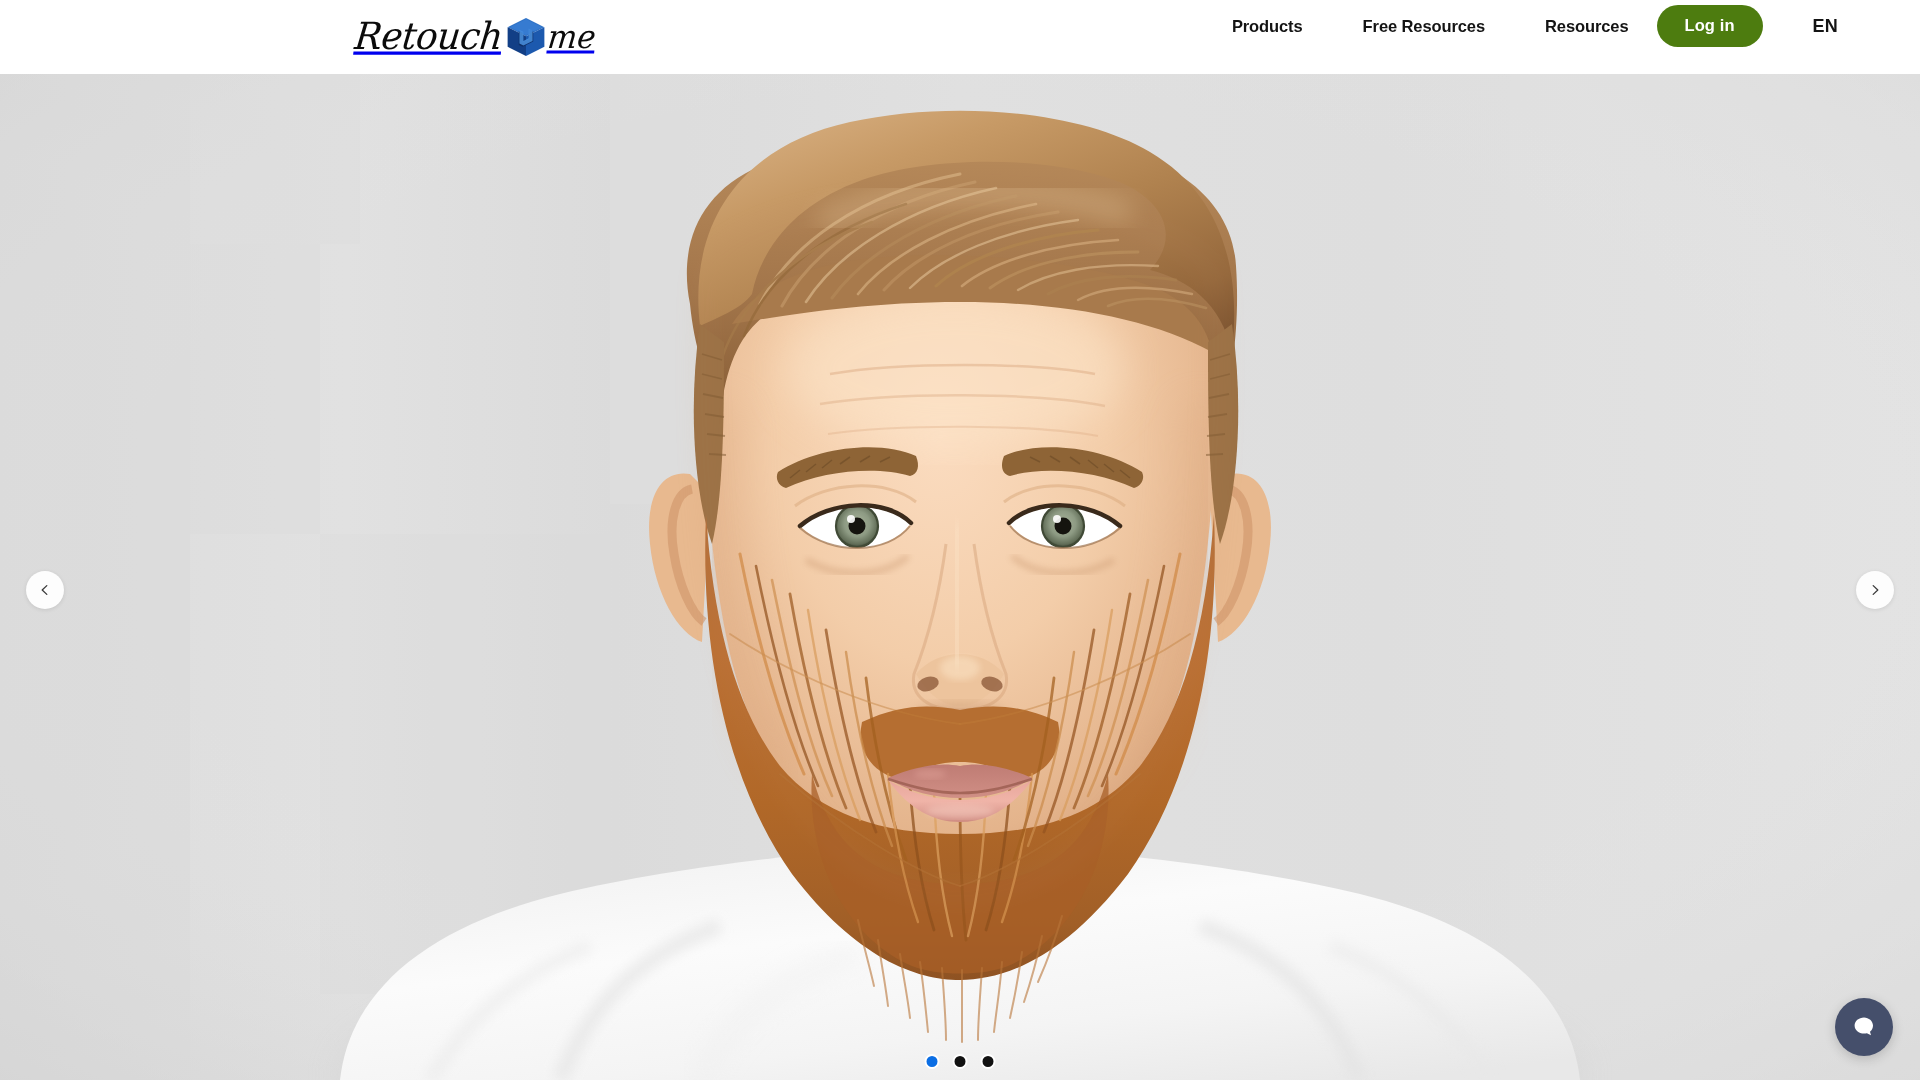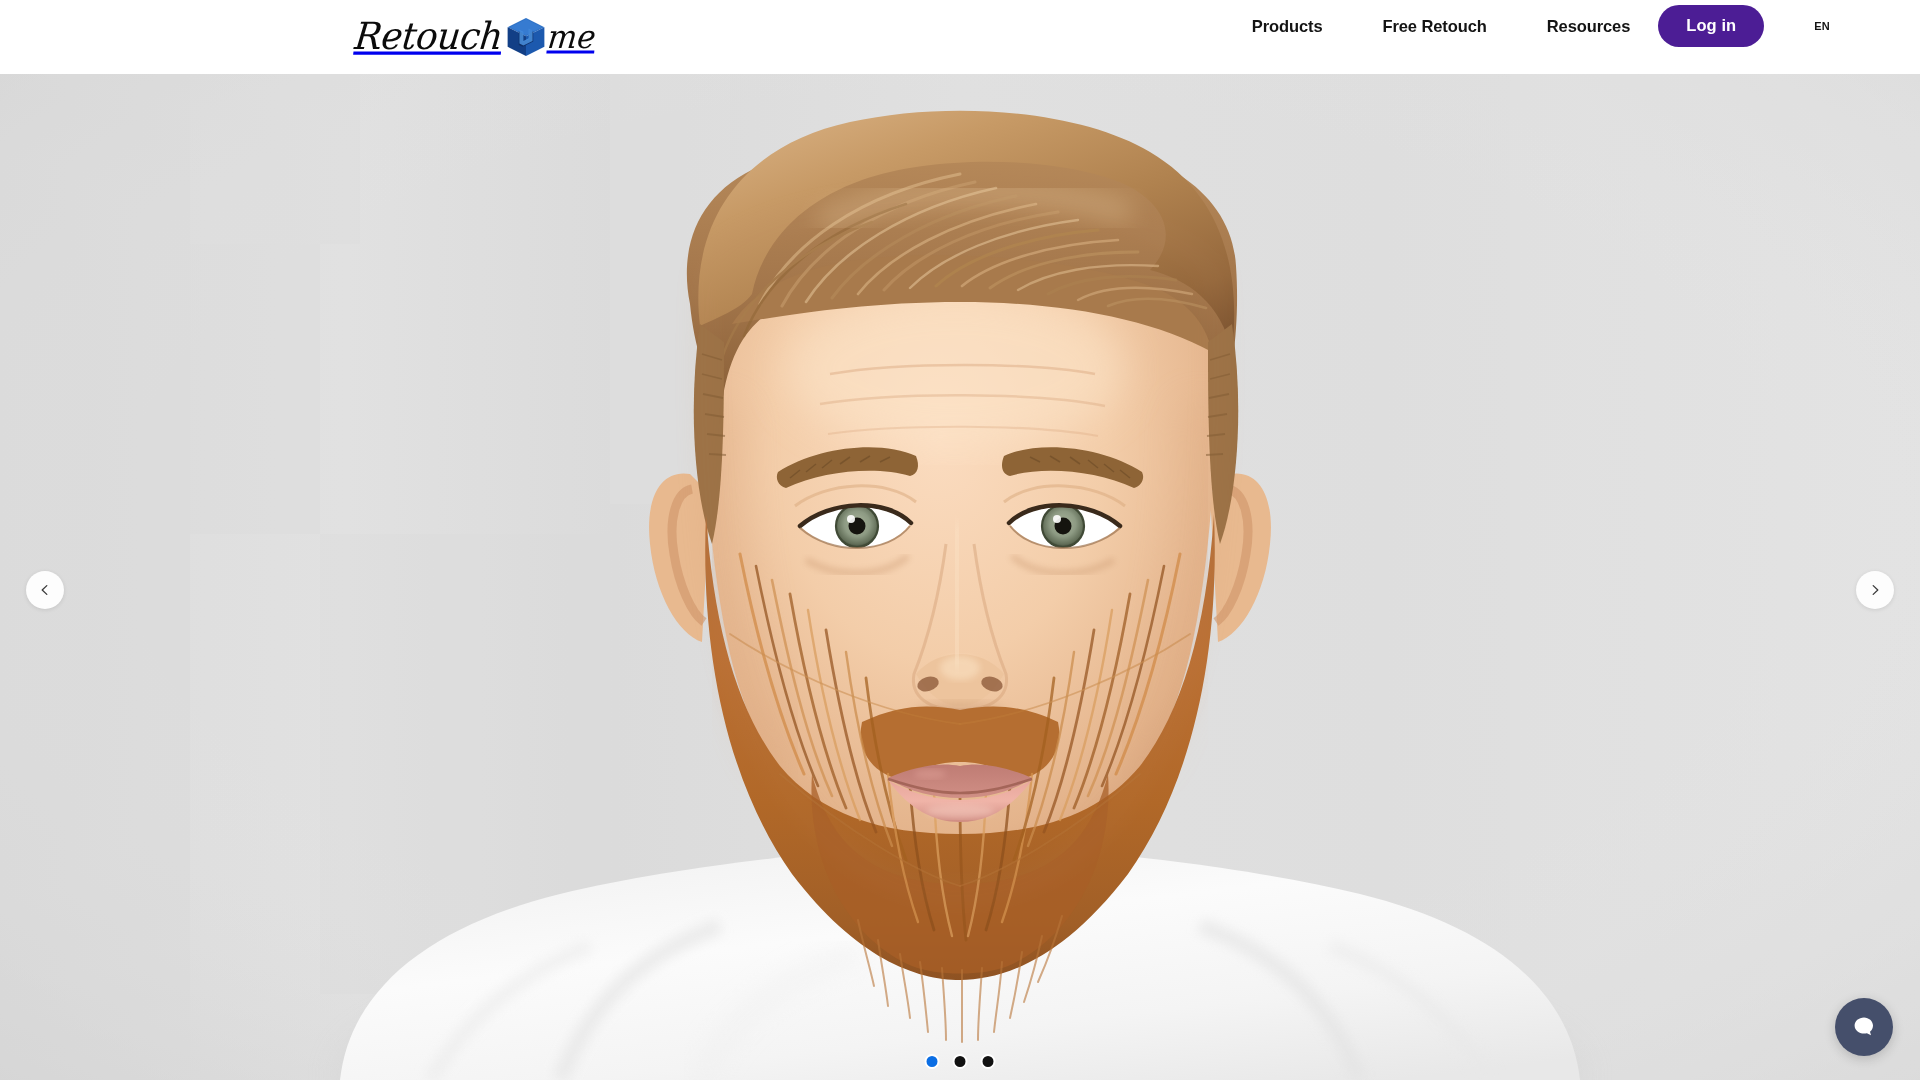--- a/index.html
+++ b/index.html
@@ -48,48 +48,48 @@
     color:#0b0b0b;
     line-height:1;
     transform:skewX(-6deg) scaleY(1.04);
     margin-left:1px;
   }
 
   .main-nav{
     position:absolute; right:0; top:0;
     height:52px;
     display:flex; align-items:center;
-    padding-right:8px;
+    padding-right:0;
   }
   .nav-link{
     font-size:16.5px;
     font-weight:700;
     color:#141414;
     text-decoration:none;
     letter-spacing:-0.1px;
     white-space:nowrap;
     cursor:pointer;
   }
   .nav-item{ padding:0 0; }
 
   .login-btn{
-    background:#4c1d95;
+    background:#4d7c0f;
     color:#ffffff;
     border:none;
     border-radius:26px;
     font-family:"Liberation Sans", sans-serif;
     font-size:16.5px;
     font-weight:700;
     padding:12px 28px 13px;
     cursor:pointer;
     letter-spacing:0.1px;
     line-height:1;
   }
   .lang-btn{
-    font-size:11px;
+    font-size:18px;
     font-weight:700;
     color:#141414;
     background:none; border:none;
     cursor:pointer;
     letter-spacing:0.2px;
     font-family:"Liberation Sans", sans-serif;
   }
 
   
   .hero{
@@ -182,21 +182,21 @@
     </span>
 
     <span class="logo-script-2">me</span>
   </a>
 
   <nav class="main-nav">
     <span class="nav-item" style="margin-right:60px;">
       <a class="nav-link" href="#">Products</a>
     </span>
     <span class="nav-item" style="margin-right:60px;">
-      <a class="nav-link" href="#">Free Retouch</a>
+      <a class="nav-link" href="#">Free Resources</a>
     </span>
     <span class="nav-item" style="margin-right:28px;">
       <a class="nav-link" href="#">Resources</a>
     </span>
 
     <button class="login-btn">Log in</button>
 
     <button class="lang-btn" style="margin-left:50px; margin-right:82px;">EN</button>
   </nav>
 </header>

